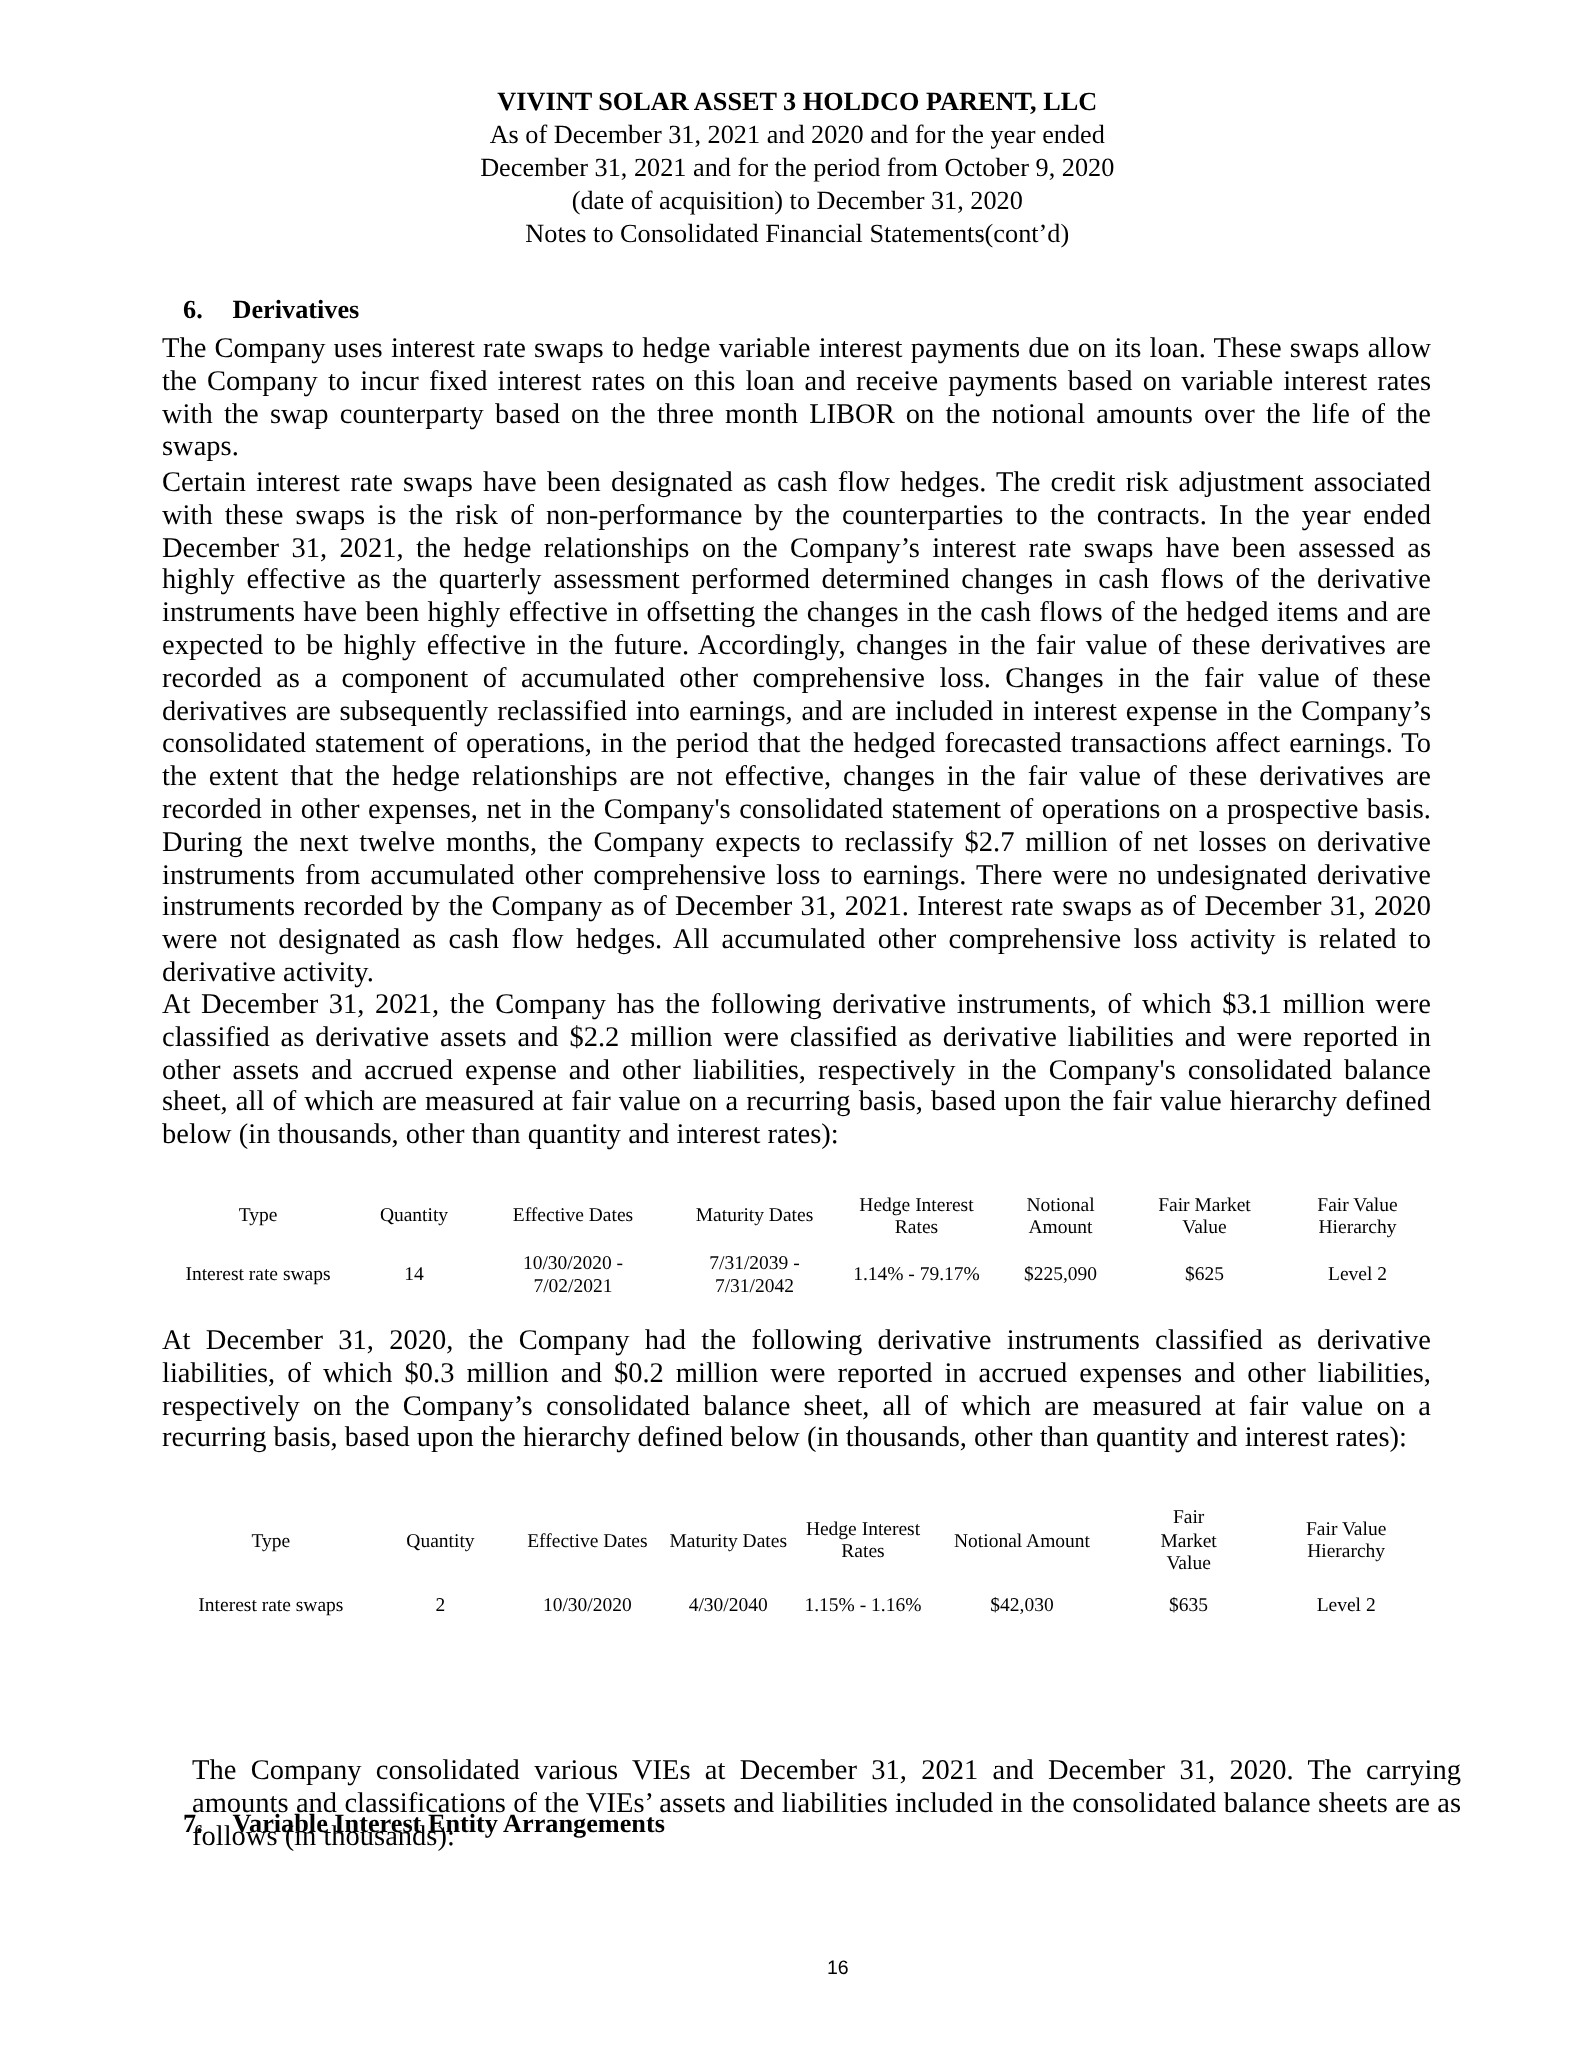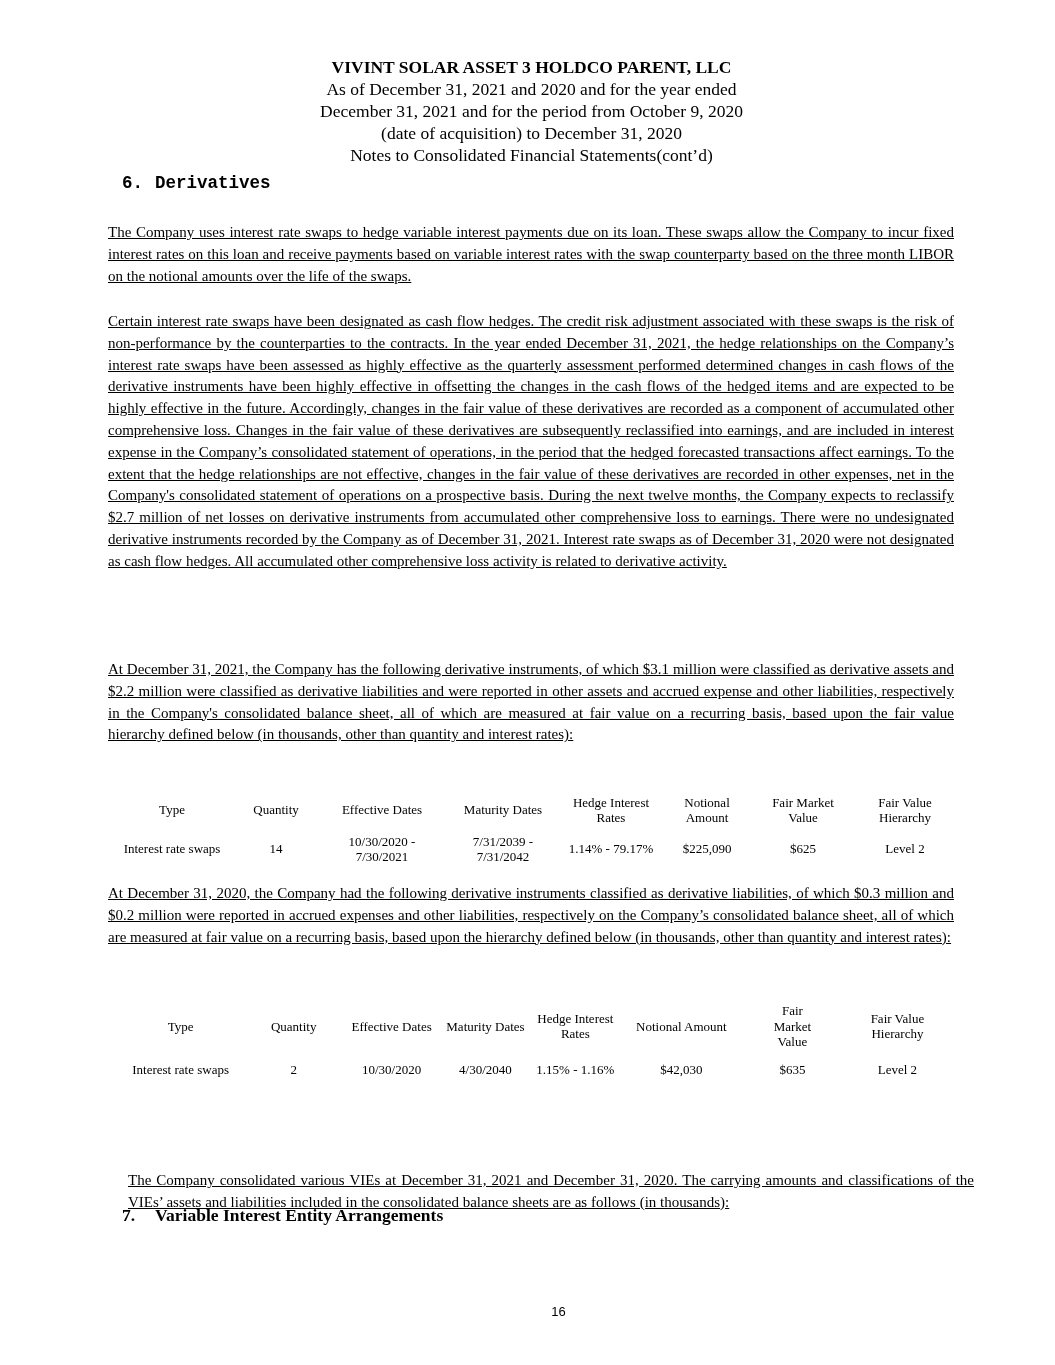--- a/index.html
+++ b/index.html
@@ -42,25 +42,24 @@
       line-height: 22px;
     }
     .section-title .num {
       display: inline-block;
       width: 33px;
     }
     .para {
       position: absolute;
       left: 108px;
       width: 846px;
-      font-size: 15px;
+      font-size: 19px;
       line-height: 21.8px;
       text-align: justify;
       margin: 0;
-      text-decoration: underline;
     }
     table.deriv {
       position: absolute;
       border-collapse: collapse;
       font-size: 13px;
       line-height: 15.5px;
       text-align: center;
     }
     table.deriv th {
       font-weight: normal;
@@ -88,21 +87,21 @@
 <div class="page">
 
   <div class="header">
     <div class="company">VIVINT SOLAR ASSET 3 HOLDCO PARENT, LLC</div>
     <div>As of December 31, 2021 and 2020 and for the year ended</div>
     <div>December 31, 2021 and for the period from October 9, 2020</div>
     <div>(date of acquisition) to December 31, 2020</div>
     <div>Notes to Consolidated Financial Statements(cont’d)</div>
   </div>
 
-  <div class="section-title" style="top:172px;font-family:Liberation Mono, monospace;">
+  <div class="section-title" style="top:195px;">
     <span class="num">6.</span><span>Derivatives</span>
   </div>
 
   <p class="para" style="top:222px;">The Company uses interest rate swaps to hedge variable interest payments due on its loan. These swaps allow the Company to incur fixed interest rates on this loan and receive payments based on variable interest rates with the swap counterparty based on the three month LIBOR on the notional amounts over the life of the swaps.</p>
 
   <p class="para" style="top:311px;">Certain interest rate swaps have been designated as cash flow hedges. The credit risk adjustment associated with these swaps is the risk of non-performance by the counterparties to the contracts. In the year ended December 31, 2021, the hedge relationships on the Company’s interest rate swaps have been assessed as highly effective as the quarterly assessment performed determined changes in cash flows of the derivative instruments have been highly effective in offsetting the changes in the cash flows of the hedged items and are expected to be highly effective in the future. Accordingly, changes in the fair value of these derivatives are recorded as a component of accumulated other comprehensive loss. Changes in the fair value of these derivatives are subsequently reclassified into earnings, and are included in interest expense in the Company’s consolidated statement of operations, in the period that the hedged forecasted transactions affect earnings. To the extent that the hedge relationships are not effective, changes in the fair value of these derivatives are recorded in other expenses, net in the Company's consolidated statement of operations on a prospective basis. During the next twelve months, the Company expects to reclassify $2.7 million of net losses on derivative instruments from accumulated other comprehensive loss to earnings. There were no undesignated derivative instruments recorded by the Company as of December 31, 2021. Interest rate swaps as of December 31, 2020 were not designated as cash flow hedges. All accumulated other comprehensive loss activity is related to derivative activity.</p>
 
   <p class="para" style="top:659px;">At December 31, 2021, the Company has the following derivative instruments, of which $3.1 million were classified as derivative assets and $2.2 million were classified as derivative liabilities and were reported in other assets and accrued expense and other liabilities, respectively in the Company's consolidated balance sheet, all of which are measured at fair value on a recurring basis, based upon the fair value hierarchy defined below (in thousands, other than quantity and interest rates):</p>
 
   <table class="deriv" style="top:792px; left:108px; width:846px;">
@@ -125,21 +124,21 @@
         <th style="padding:0 14px;">Hedge Interest Rates</th>
         <th style="padding:0 14px;">Notional Amount</th>
         <th style="padding:0 20px;">Fair Market Value</th>
         <th style="padding:0 18px;">Fair Value Hierarchy</th>
       </tr>
     </thead>
     <tbody>
       <tr style="height:42px;">
         <td>Interest rate swaps</td>
         <td>14</td>
-        <td style="padding:0 22px;">10/30/2020 - 7/30/2021</td>
+        <td style="padding:0 22px;">10/30/2020 - 7/02/2021</td>
         <td style="padding:0 22px;text-align:center;">7/31/2039 - 7/31/2042</td>
         <td>1.14% - 79.17%</td>
         <td>$225,090</td>
         <td>$625</td>
         <td>Level 2</td>
       </tr>
     </tbody>
   </table>
 
   <p class="para" style="top:883px;">At December 31, 2020, the Company had the following derivative instruments classified as derivative liabilities, of which $0.3 million and $0.2 million were reported in accrued expenses and other liabilities, respectively on the Company’s consolidated balance sheet, all of which are measured at fair value on a recurring basis, based upon the hierarchy defined below (in thousands, other than quantity and interest rates):</p>

